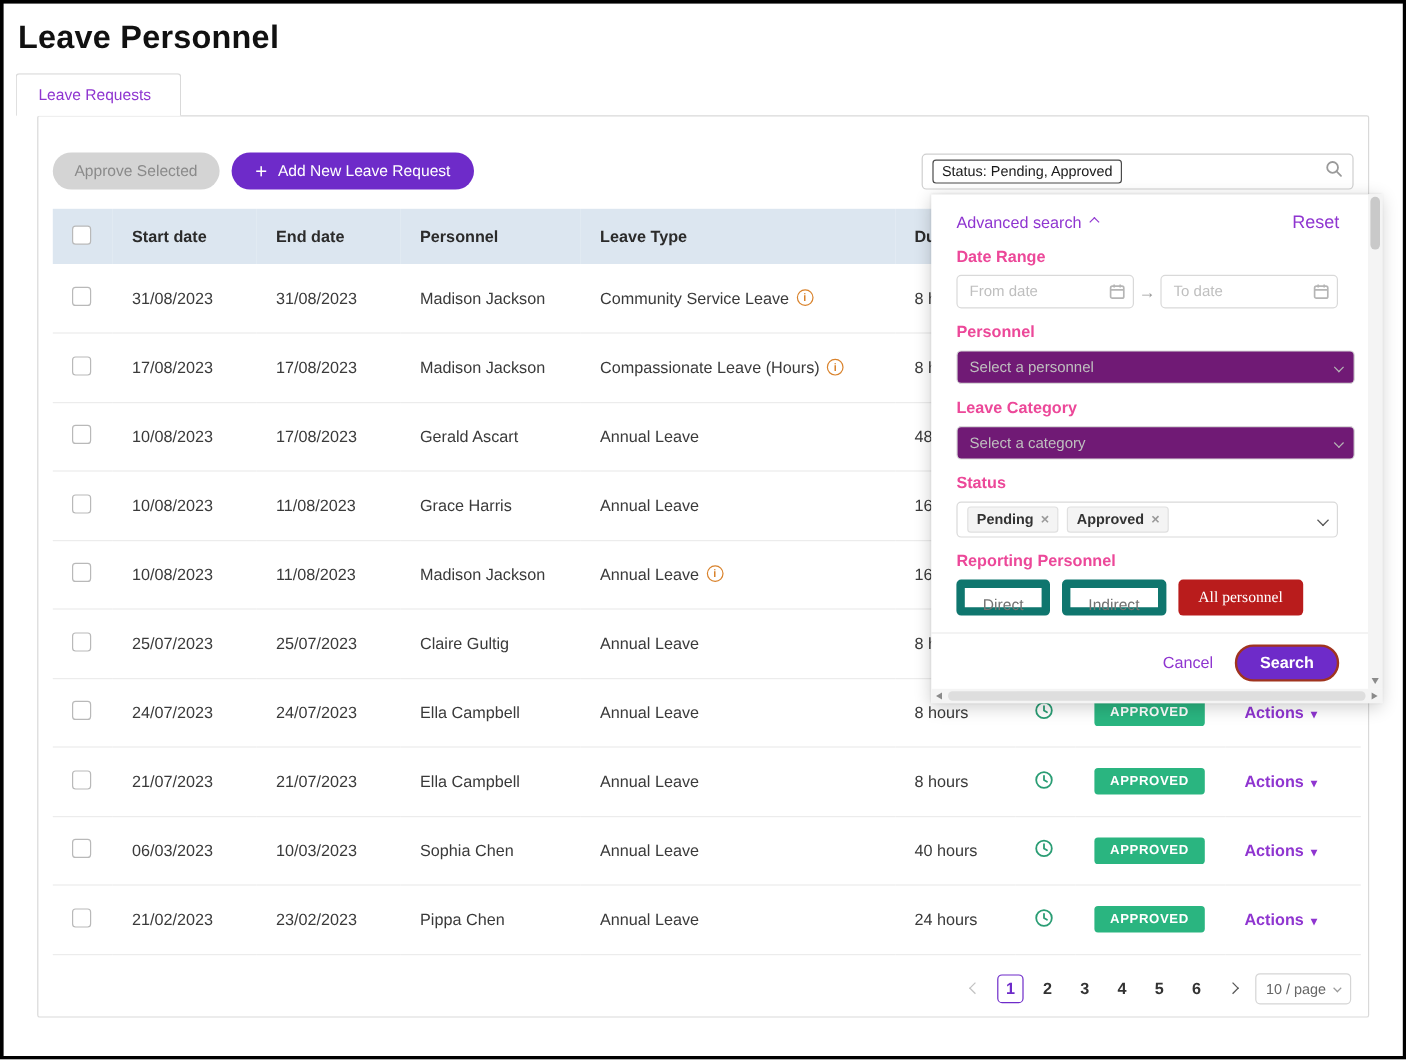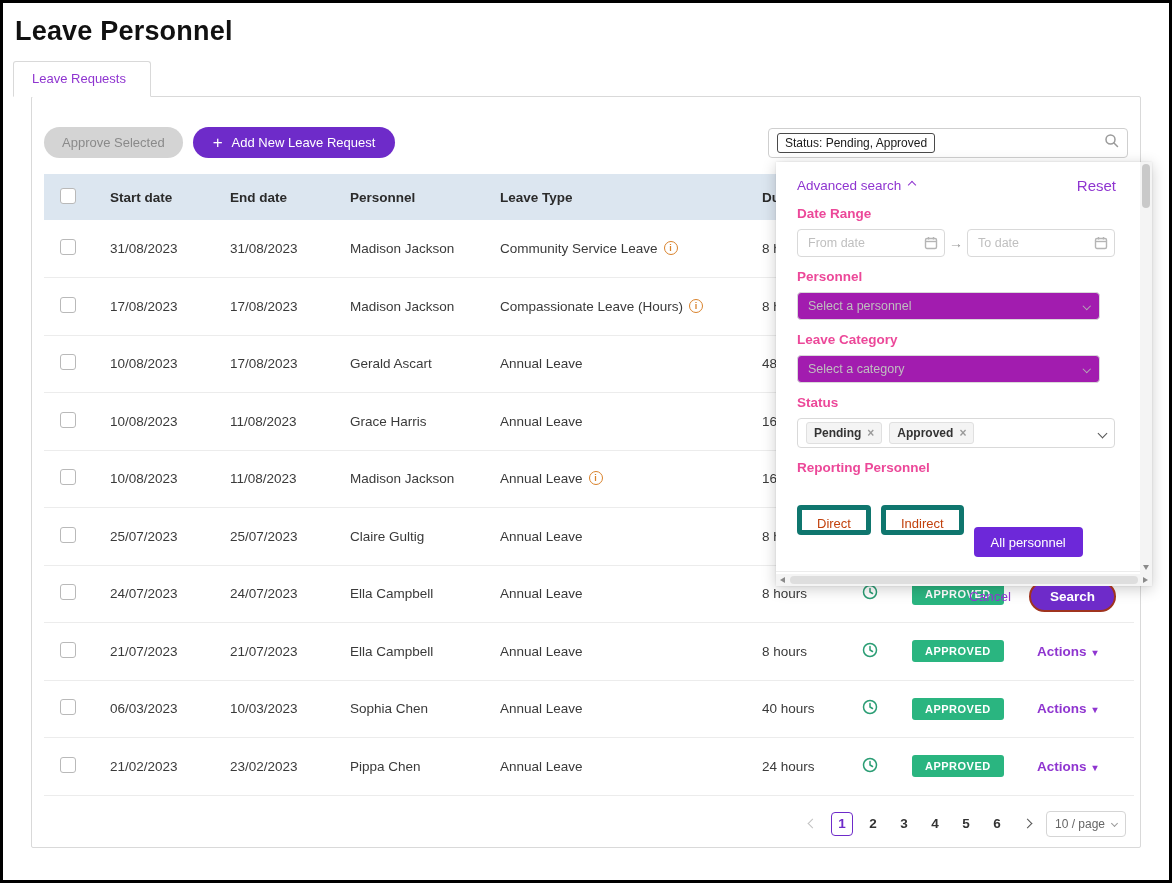--- a/index.html
+++ b/index.html
@@ -65,35 +65,35 @@
   .adv-toggle .chev { width:6px; height:6px; border-color:#8f35d0; }
   .adv-reset { color:#8f35d0; font-size:15px; cursor:pointer; }
   .adv-label { margin-top:12px; height:18px; font-size:13.5px; font-weight:700; color:#ec4899; }
   .date-row { margin-top:5px; display:flex; align-items:center; }
   .input-wrap { position:relative; width:148px; height:28px; }
   .input-wrap input { width:100%; height:100%; border:1px solid #d9d9d9; border-radius:4px; padding:0 26px 0 10px;
                       font-size:12.5px; font-family:inherit; color:#333; outline:none; }
   .input-wrap input::placeholder { color:#bfbfbf; }
   .input-wrap .cal { position:absolute; right:7px; top:7px; }
   .date-arrow { width:22px; text-align:center; color:#9a9a9a; font-size:14px; }
-  .fake-select { margin-top:5px; width:303px; height:28px; border:1px solid #d9d9d9; border-radius:4px; display:flex;
-                 align-items:center; justify-content:space-between; padding:0 10px; cursor:pointer; background:#a21caf; }
+  .fake-select { margin-top:5px; width:332px; height:28px; border:1px solid #d9d9d9; border-radius:4px; display:flex;
+                 align-items:center; justify-content:space-between; padding:0 10px; cursor:pointer; background:#701a75; }
   .fake-select .ph { font-size:12.5px; color:#bfbfbf; }
   .fake-select .chev { width:5.5px; height:5.5px; border-color:#b5b5b5; }
   .status-box { margin-top:5px; width:318px; height:30px; border:1px solid #d9d9d9; border-radius:4px; display:flex;
                 align-items:center; gap:7px; padding:0 8px; cursor:pointer; background:#fff; }
   .status-tag { display:inline-flex; align-items:center; gap:6px; background:#f4f4f4; border:1px solid #e0e0e0; border-radius:3px;
                 padding:3px 7px; font-size:12px; font-weight:600; color:#333; }
   .status-tag .x { color:#9a9a9a; font-size:12px; cursor:pointer; }
   .status-box .sb-fill { flex:1; }
   .report-row { margin-top:5px; display:flex; align-items:center; gap:10px; }
-  .btn-outline { background:#fff; border:5px solid #0f766e; border-radius:4px; color:#c2410c; font-size:13px; font-family:inherit;
+  .btn-outline { background:#fff; border:7px solid #0f766e; border-radius:4px; color:#737373; font-size:13px; font-family:inherit;
                  padding:6px 15px; cursor:pointer; height:30px; }
-  .btn-allp { background:#6d28d9; border:none; border-radius:4px; color:#fff; font-size:13px; font-family:Liberation Sans, sans-serif;
-              padding:7px 17px; cursor:pointer; height:30px;margin-top:44px; }
+  .btn-allp { background:#b91c1c; border:none; border-radius:4px; color:#fff; font-size:13px; font-family:Liberation Serif, serif;
+              padding:7px 17px; cursor:pointer; height:30px; }
   .adv-divider { height:1px; background:#ececec; margin:14px -36px 0 -21px; }
   .adv-footer { display:flex; align-items:center; justify-content:flex-end; gap:18px; padding-top:9px; }
   .cancel-link { color:#8f35d0; font-size:13.5px; cursor:pointer; }
   .btn-search { background:#6e2bc9; color:#fff; font-size:13.5px; font-weight:600; font-family:inherit;
                 border:2px solid #a0341f; border-radius:16px; padding:6px 19px; cursor:pointer; }
 
   
   .vscroll { position:absolute; top:0; right:0; bottom:12px; width:12px; background:#f4f4f4; }
   .vscroll .thumb { position:absolute; top:2px; left:2px; width:8px; height:44px; background:#c9c9c9; border-radius:4px; }
   .tri { width:0; height:0; position:absolute; }

